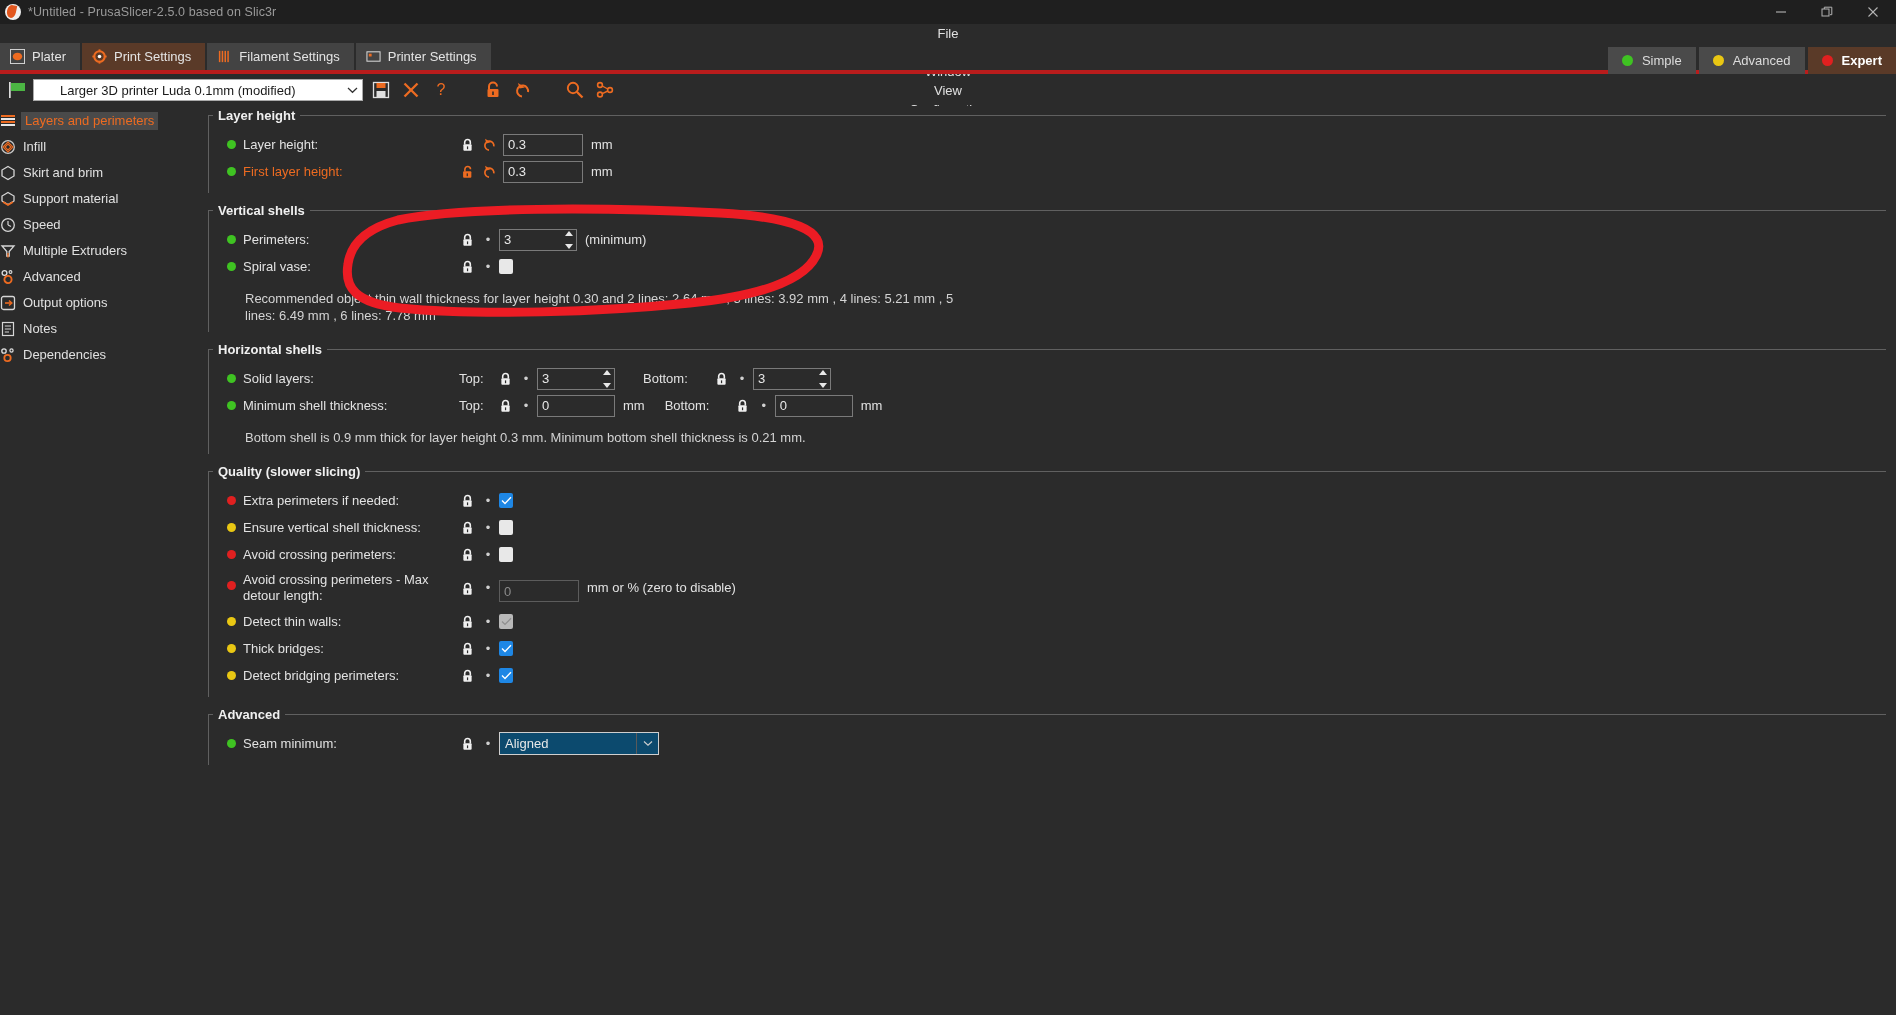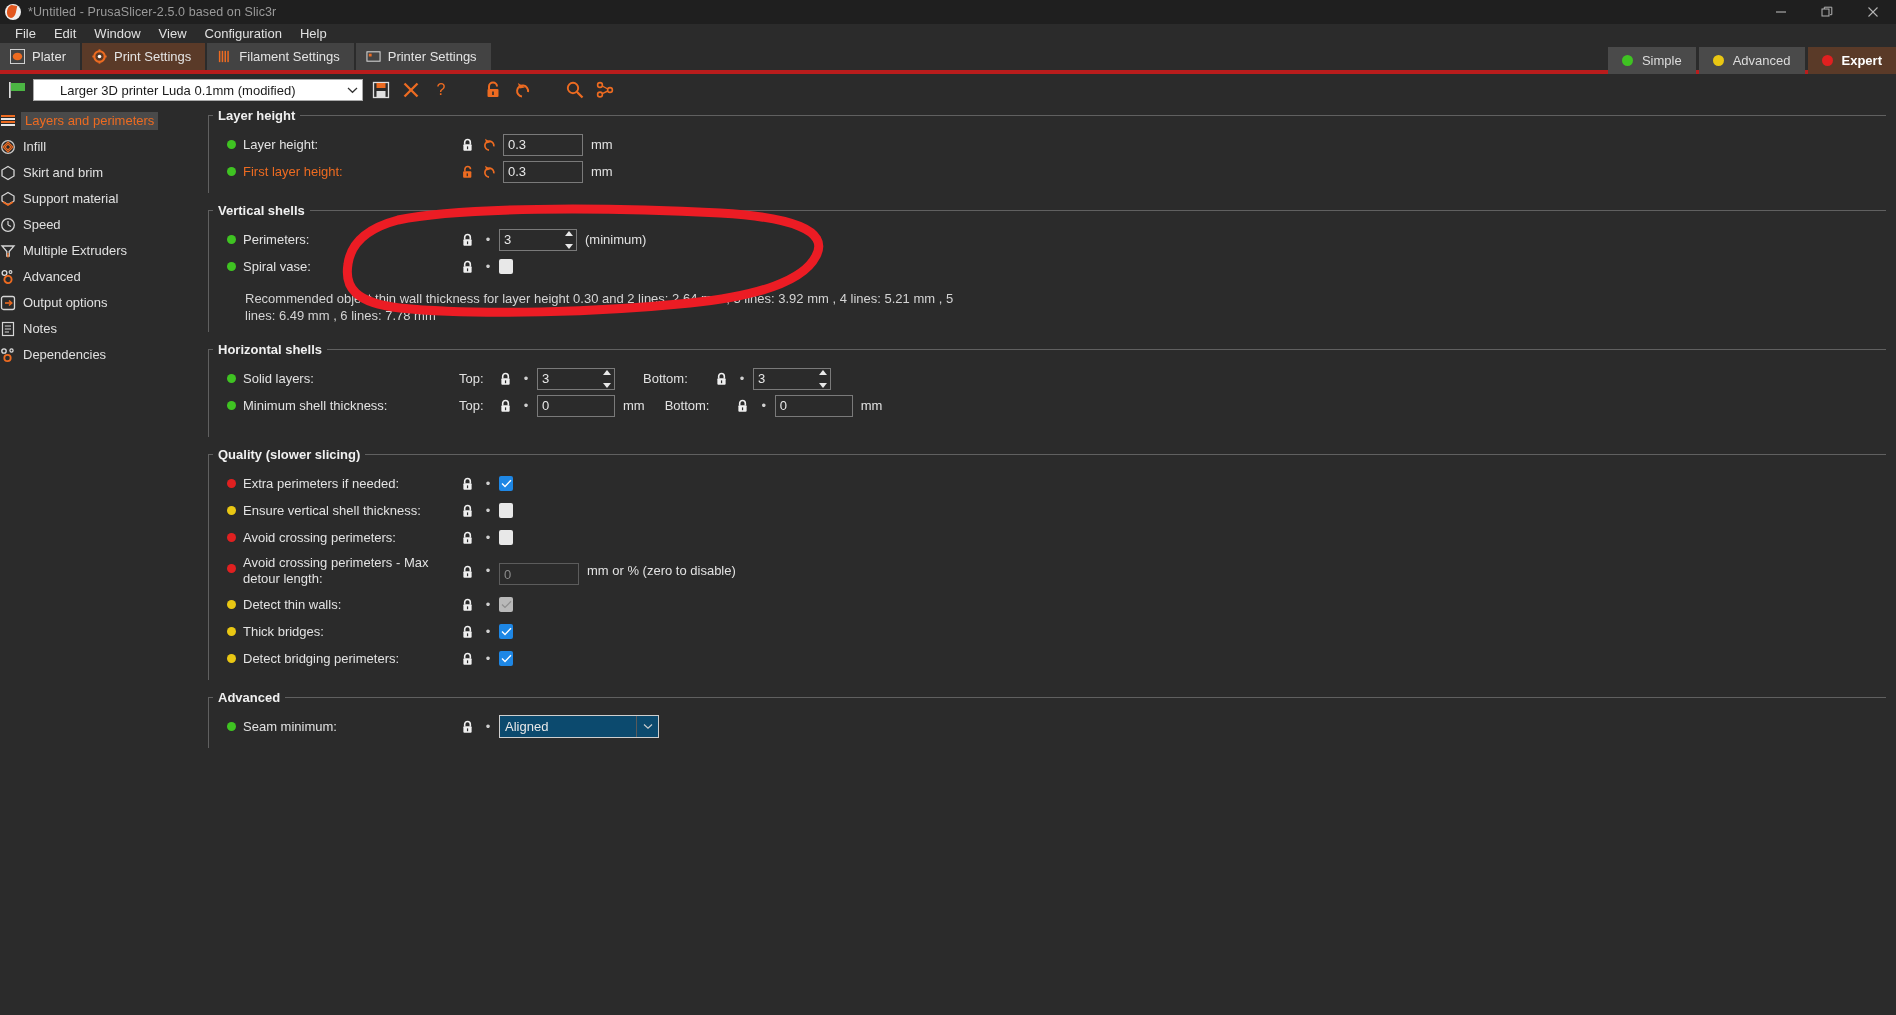--- a/index.html
+++ b/index.html
@@ -54,22 +54,22 @@
     display: flex; align-items: center; justify-content: center;
     color: #b4b4b4;
   }
   .win-btn svg { display: block; }
 
   
   .menubar {
     height: 23px;
     background: #2b2b2b;
     display: flex;
-    align-items: flex-start;
-    padding-left: 6px;
+    align-items: center;
+    flex-direction: column;
   }
   .menu-item {
     font-size: 13px;
     color: #e0e0e0;
     padding: 2px 9px;
     cursor: default;
   }
 
   
   .tabbar {
@@ -789,20 +789,21 @@
               <rect x="3.6" y="7.7" width="8.8" height="7" rx="1" fill="#f0f0f0"></rect>
               <rect x="7.4" y="10" width="1.3" height="3" fill="#2b2b2b"></rect>
             </svg>
           </span>
           <span class="dotmark">•</span>
           <input class="txt" style="width: 78px;" value="0">
           <span class="unit">mm</span>
         </div>
 
         <div class="note">
+          <div>Bottom shell is 0.9 mm thick for layer height 0.3 mm. Minimum bottom shell thickness is 0.21 mm.</div>
         </div>
       </div>
     </fieldset>
 
     <fieldset class="group">
       <legend>Quality (slower slicing)</legend>
       <div class="grp-body">
 
         <div class="row">
           <div class="row-label">

